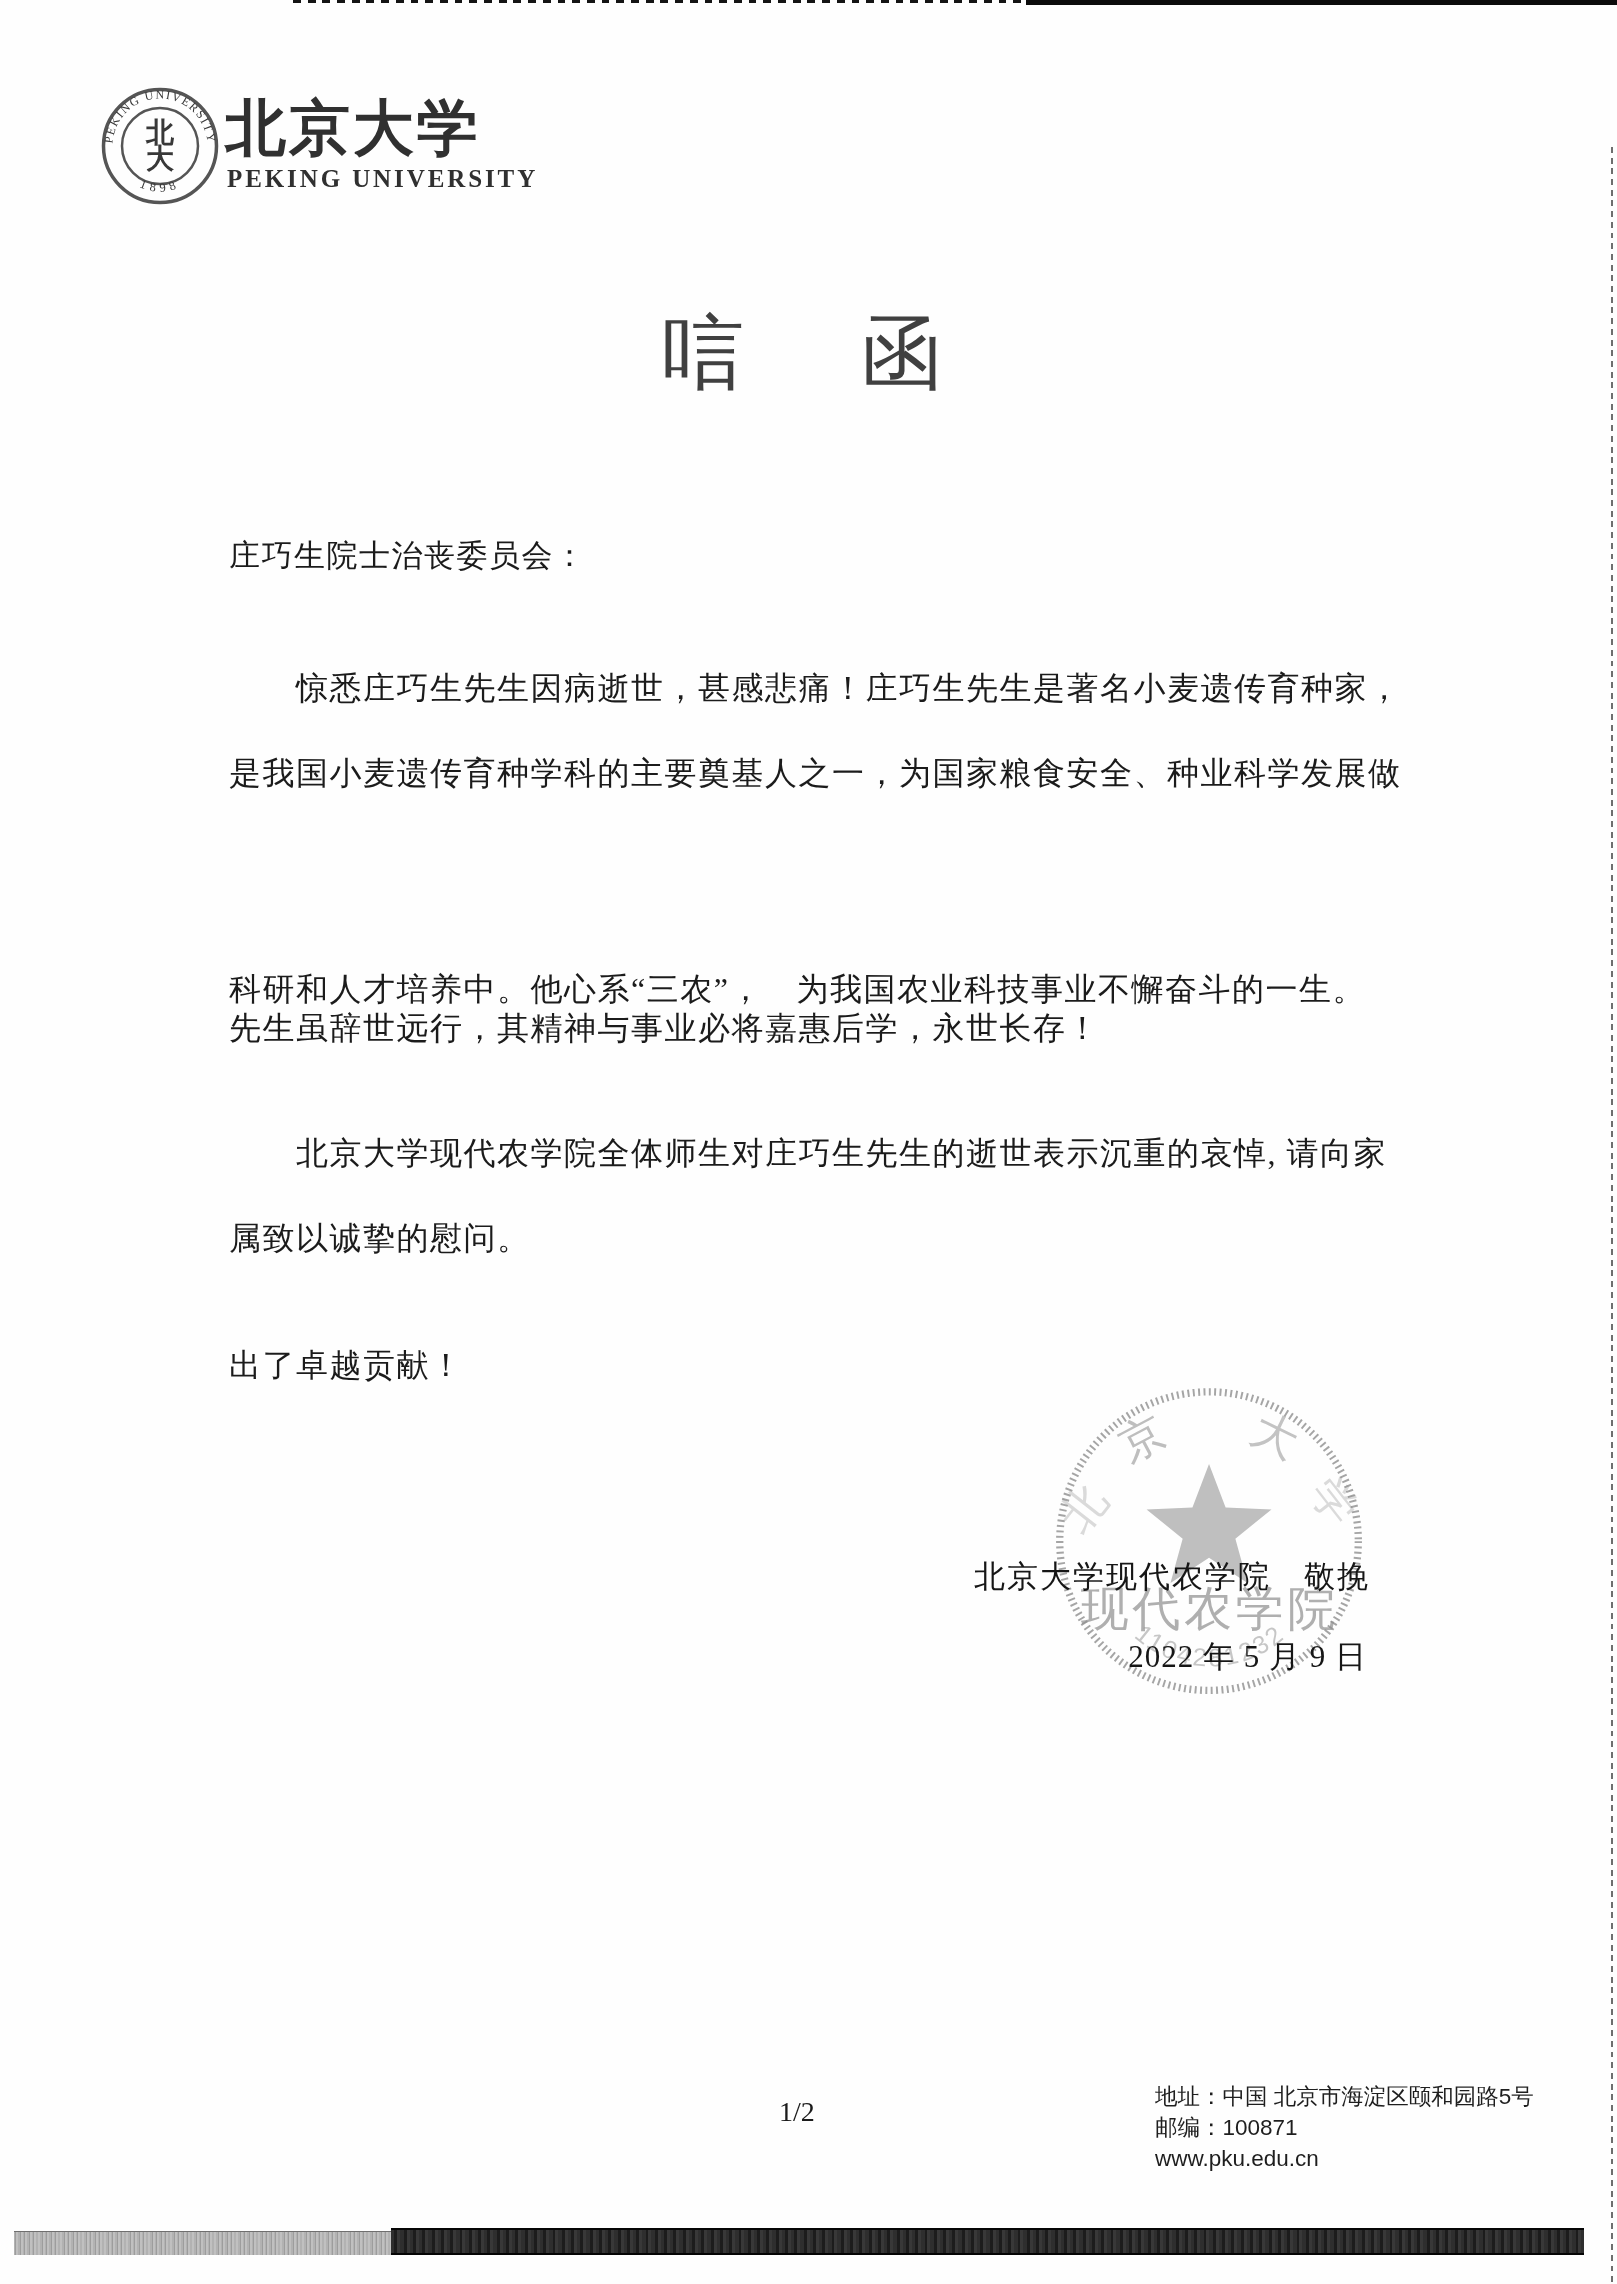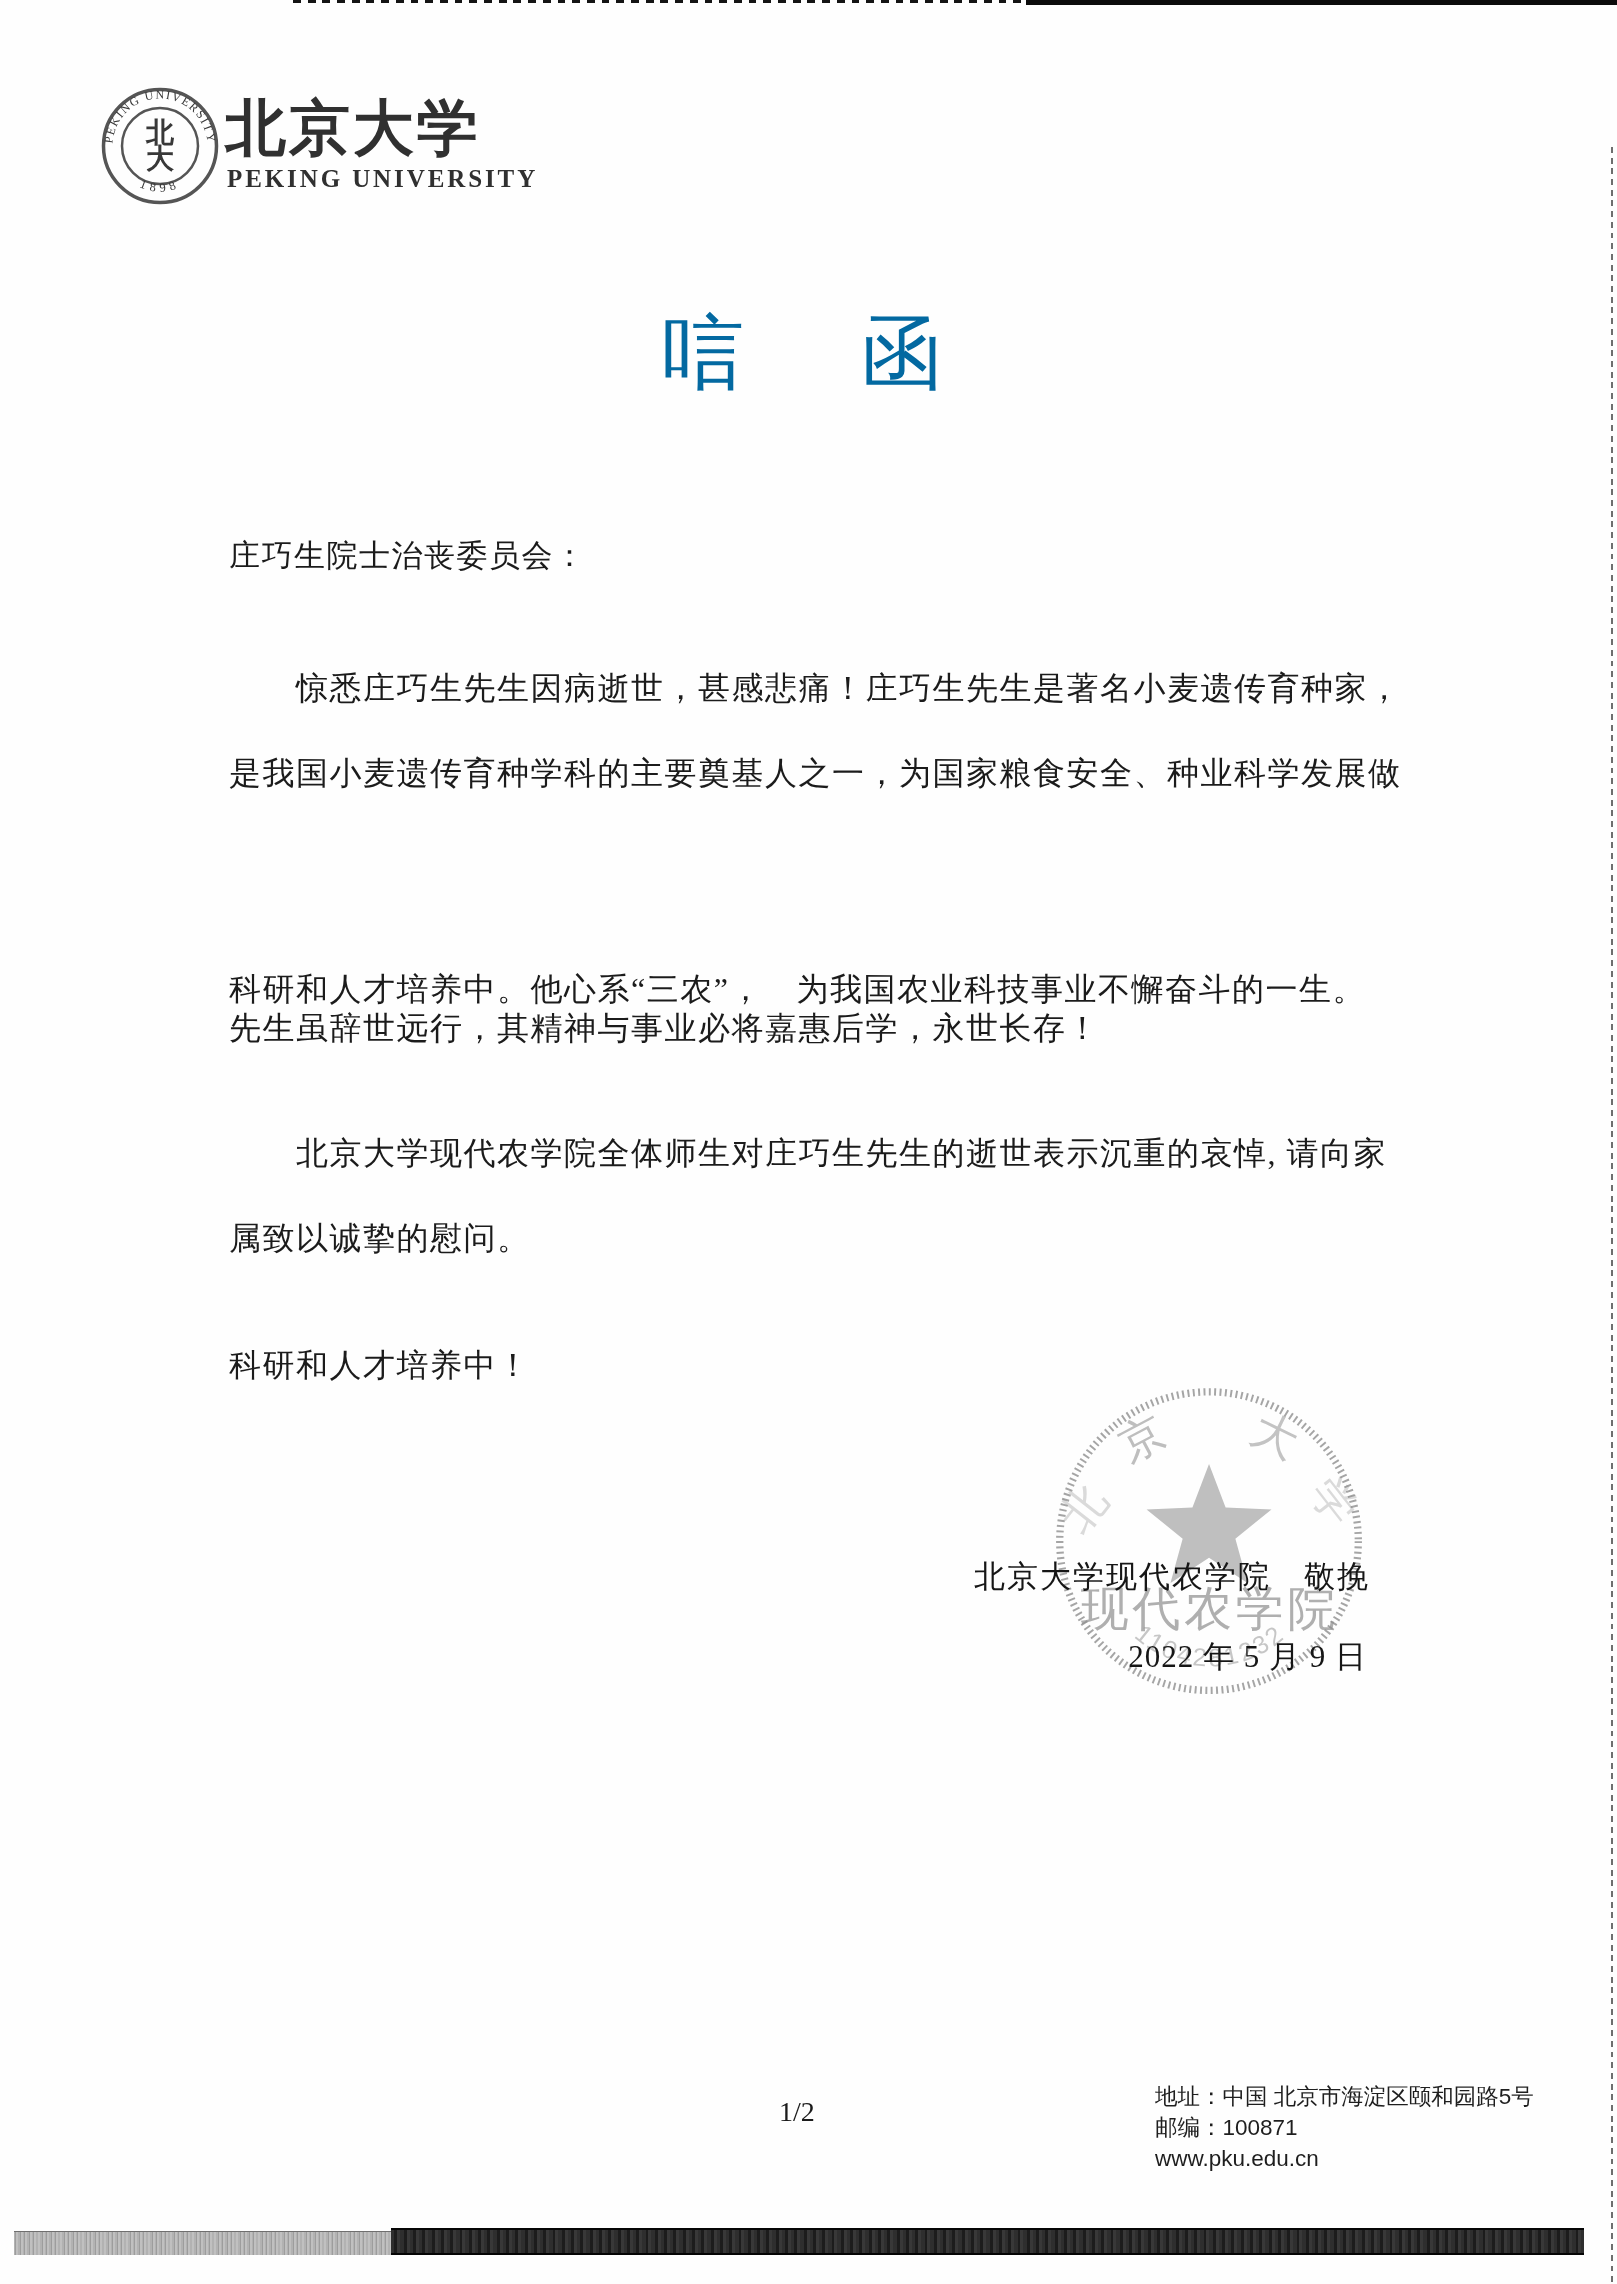--- a/index.html
+++ b/index.html
@@ -48,21 +48,21 @@
     font-size: 25px; font-weight: 600; letter-spacing: 2.9px;
     color: #303030;
     font-family: "Liberation Serif", serif;
   }
 
   
   .letter-title {
     left: 0; right: 12px; top: 299px;
     text-align: center;
     font-size: 82px;
-    color: #0369a1;
+    color: #404040;
     letter-spacing: 0;
   }
   .title-gap { display: inline-block; width: 117px; }
 
   
   .salutation { left: 229px; top: 535px; font-size: 31px; letter-spacing: 1.5px; }
   .bodyline { left: 229px; width: 1182px; font-size: 32px; letter-spacing: 1.5px; white-space: nowrap; }
   .l-p1-0 { top: 667px; }
   .l-p1-1 { top: 752px; }
   .l-p1-2 { top: 837px; }
@@ -123,21 +123,21 @@
   <div class="abs salutation">庄巧生院士治丧委员会：</div>
 
   <div class="abs bodyline l-p1-0">　　惊悉庄巧生先生因病逝世，甚感悲痛！庄巧生先生是著名小麦遗传育种家，</div>
   <div class="abs bodyline l-p1-1">是我国小麦遗传育种学科的主要奠基人之一，为国家粮食安全、种业科学发展做</div>
   <div class="abs bodyline l-p1-3">科研和人才培养中。他心系“三农”，　为我国农业科技事业不懈奋斗的一生。</div>
   <div class="abs bodyline l-p1-4">先生虽辞世远行，其精神与事业必将嘉惠后学，永世长存！</div>
 
   <div class="abs bodyline l-p2-0">　　北京大学现代农学院全体师生对庄巧生先生的逝世表示沉重的哀悼, 请向家</div>
   <div class="abs bodyline l-p2-1">属致以诚挚的慰问。</div>
 
-  <div class="abs tribute">科研和人才培养中！</div>
+  <div class="abs tribute">出了卓越贡献！</div>
 
   <svg class="abs stamp-svg" viewBox="0 0 660 660">
     <circle cx="328" cy="318" r="306" fill="none" stroke="#8f8f8f" stroke-width="15" stroke-dasharray="4 7" opacity="0.8"></circle>
     <polygon points="328,160 362,249 456,253 382,313 407,404 328,352 249,404 274,313 200,253 294,249" fill="#8a8a8a" opacity="0.55"></polygon>
     <g fill="#8a8a8a" font-size="92" text-anchor="middle" font-family="Liberation Serif, serif">
       <text x="95" y="270" opacity="0.3" transform="rotate(-52 95 270)">北</text>
       <text x="205" y="135" opacity="0.55" transform="rotate(-28 205 135)">京</text>
       <text x="450" y="130" opacity="0.5" transform="rotate(26 450 130)">大</text>
       <text x="560" y="255" opacity="0.3" transform="rotate(52 560 255)">学</text>
     </g>

